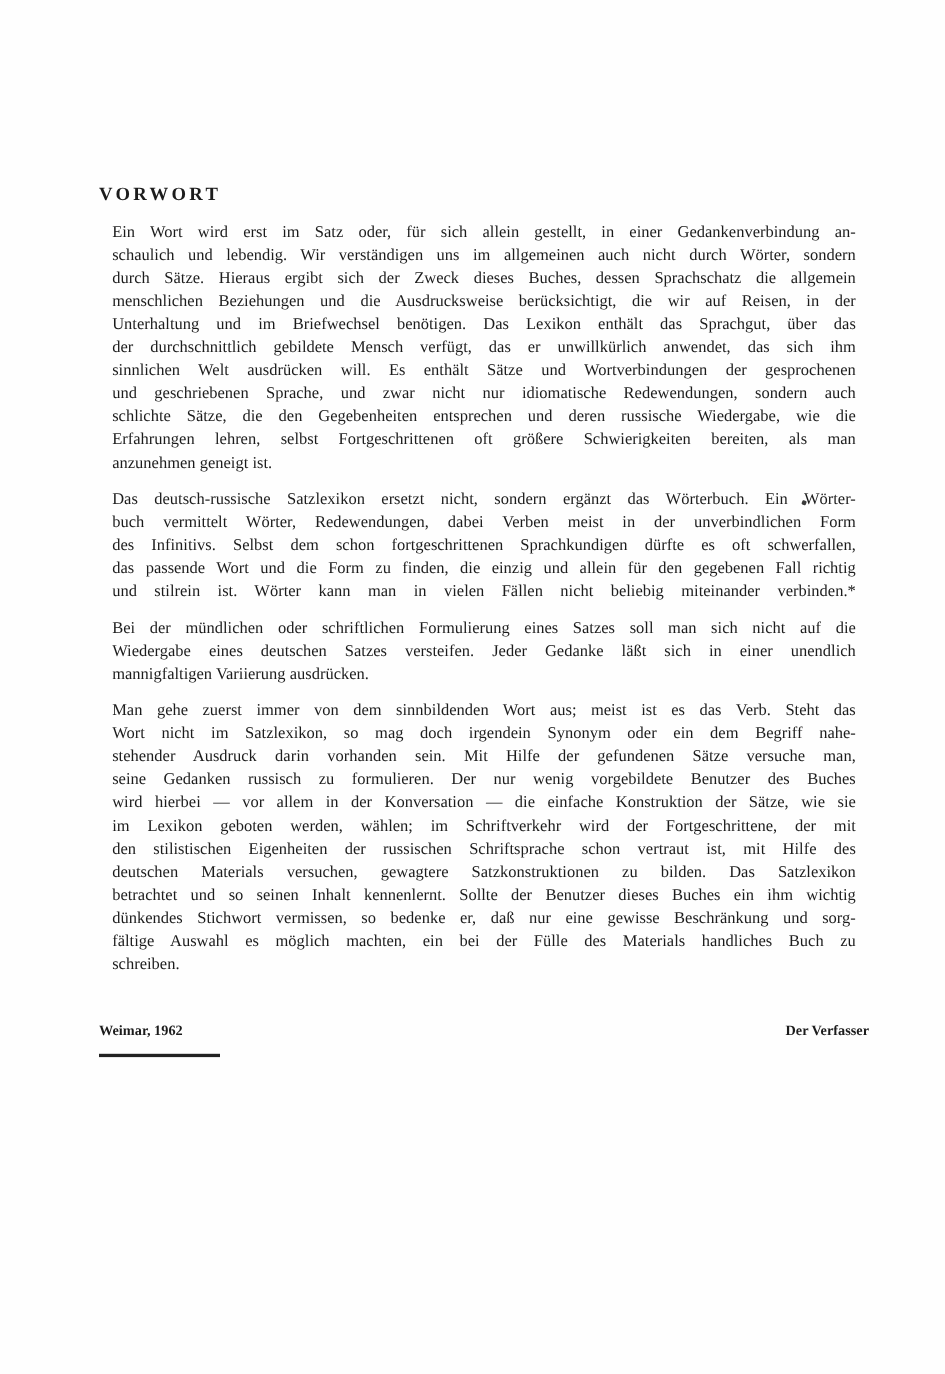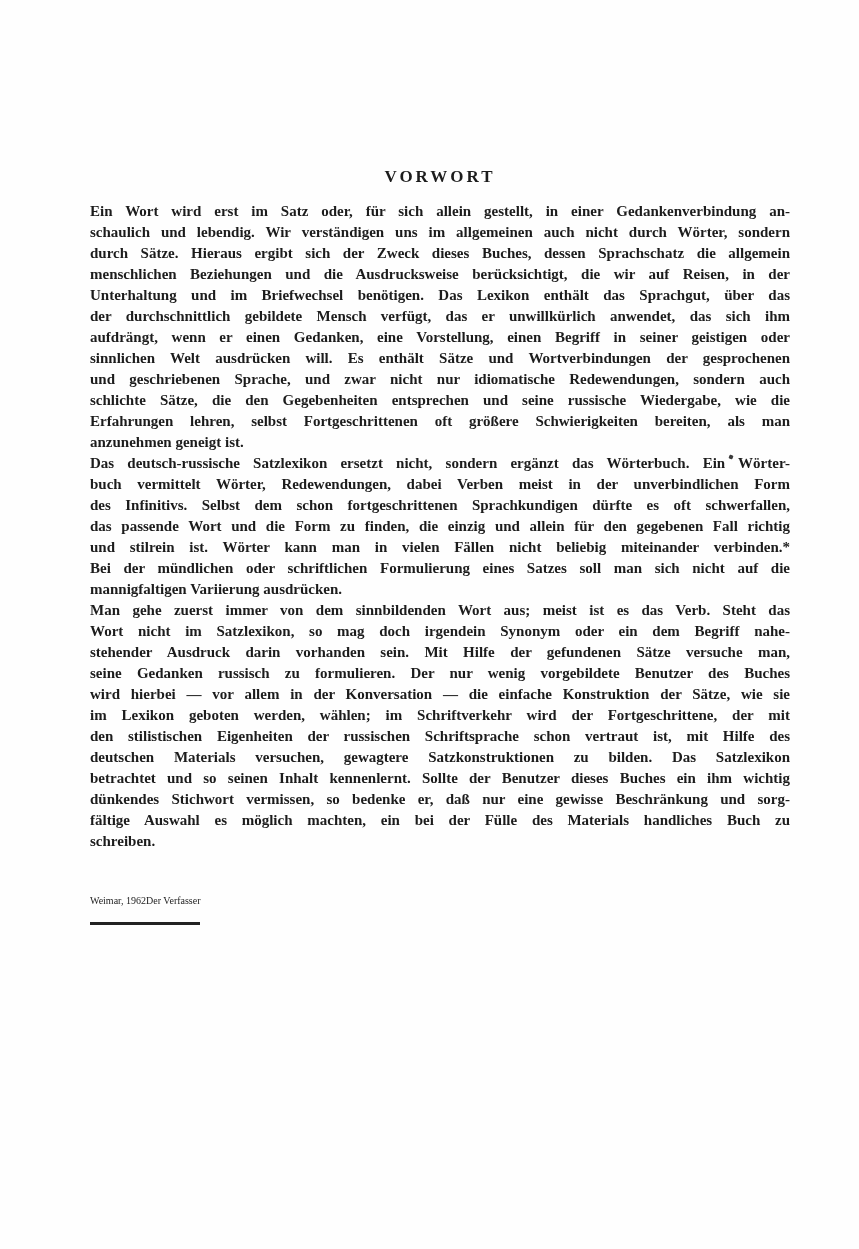--- a/index.html
+++ b/index.html
@@ -16,42 +16,43 @@
     position: absolute;
     left: 90px;
     top: 166px;
     width: 700px;
   }
   .title {
     margin: 0 0 14px 0;
     font-size: 17px;
     font-weight: 700;
     line-height: 21px;
-    text-align: center;
     letter-spacing: 3px;
   }
-  .para { margin: 0; padding: 0; font-weight: bold; }
+  .para { margin: 12px; padding: 0; }
   .line {
     font-size: 15px;
     line-height: 21px;
     height: 21px;
     text-align: justify;
     text-align-last: justify;
     white-space: normal;
     overflow: hidden;
   }
   .line.short {
     text-align: left;
     text-align-last: left;
   }
   .signature {
     display: flex;
+    justify-content: space-between;
     margin-top: 38px;
-    font-size: 10px;
+    font-size: 13px;
     line-height: 21px;
+    font-weight: bold;
   }
   .fn-rule {
     margin-top: 11px;
     width: 110px;
     height: 3px;
     background: #222222;
   }
   .footnote {
     margin-top: 7px;
     font-size: 14px;
@@ -85,38 +86,38 @@
 
     <h1 class="title">VORWORT</h1>
 
     <div class="para">
       <div class="line">Ein Wort wird erst im Satz oder, für sich allein gestellt, in einer Gedankenverbindung an-</div>
       <div class="line">schaulich und lebendig. Wir verständigen uns im allgemeinen auch nicht durch Wörter, sondern</div>
       <div class="line">durch Sätze. Hieraus ergibt sich der Zweck dieses Buches, dessen Sprachschatz die allgemein</div>
       <div class="line">menschlichen Beziehungen und die Ausdrucksweise berücksichtigt, die wir auf Reisen, in der</div>
       <div class="line">Unterhaltung und im Briefwechsel benötigen. Das Lexikon enthält das Sprachgut, über das</div>
       <div class="line">der durchschnittlich gebildete Mensch verfügt, das er unwillkürlich anwendet, das sich ihm</div>
-      <div class="line">aufdrängt, wenn er einen Gedanken, eine Vorstellung, einen Begriff in seiner geistigen oder</div>
       <div class="line">sinnlichen Welt ausdrücken will. Es enthält Sätze und Wortverbindungen der gesprochenen</div>
       <div class="line">und geschriebenen Sprache, und zwar nicht nur idiomatische Redewendungen, sondern auch</div>
-      <div class="line">schlichte Sätze, die den Gegebenheiten entsprechen und seine russische Wiedergabe, wie die</div>
+      <div class="line">schlichte Sätze, die den Gegebenheiten entsprechen und deren russische Wiedergabe, wie die</div>
       <div class="line">Erfahrungen lehren, selbst Fortgeschrittenen oft größere Schwierigkeiten bereiten, als man</div>
       <div class="line short">anzunehmen geneigt ist.</div>
     </div>
 
     <div class="para">
       <div class="line">Das deutsch-russische Satzlexikon ersetzt nicht, sondern ergänzt das Wörterbuch. Ein Wörter-</div>
       <div class="line">buch vermittelt Wörter, Redewendungen, dabei Verben meist in der unverbindlichen Form</div>
       <div class="line">des Infinitivs. Selbst dem schon fortgeschrittenen Sprachkundigen dürfte es oft schwerfallen,</div>
       <div class="line">das passende Wort und die Form zu finden, die einzig und allein für den gegebenen Fall richtig</div>
       <div class="line">und stilrein ist. Wörter kann man in vielen Fällen nicht beliebig miteinander verbinden.*</div>
     </div>
 
     <div class="para">
       <div class="line">Bei der mündlichen oder schriftlichen Formulierung eines Satzes soll man sich nicht auf die</div>
+      <div class="line">Wiedergabe eines deutschen Satzes versteifen. Jeder Gedanke läßt sich in einer unendlich</div>
       <div class="line short">mannigfaltigen Variierung ausdrücken.</div>
     </div>
 
     <div class="para">
       <div class="line">Man gehe zuerst immer von dem sinnbildenden Wort aus; meist ist es das Verb. Steht das</div>
       <div class="line">Wort nicht im Satzlexikon, so mag doch irgendein Synonym oder ein dem Begriff nahe-</div>
       <div class="line">stehender Ausdruck darin vorhanden sein. Mit Hilfe der gefundenen Sätze versuche man,</div>
       <div class="line">seine Gedanken russisch zu formulieren. Der nur wenig vorgebildete Benutzer des Buches</div>
       <div class="line">wird hierbei — vor allem in der Konversation — die einfache Konstruktion der Sätze, wie sie</div>
       <div class="line">im Lexikon geboten werden, wählen; im Schriftverkehr wird der Fortgeschrittene, der mit</div>

